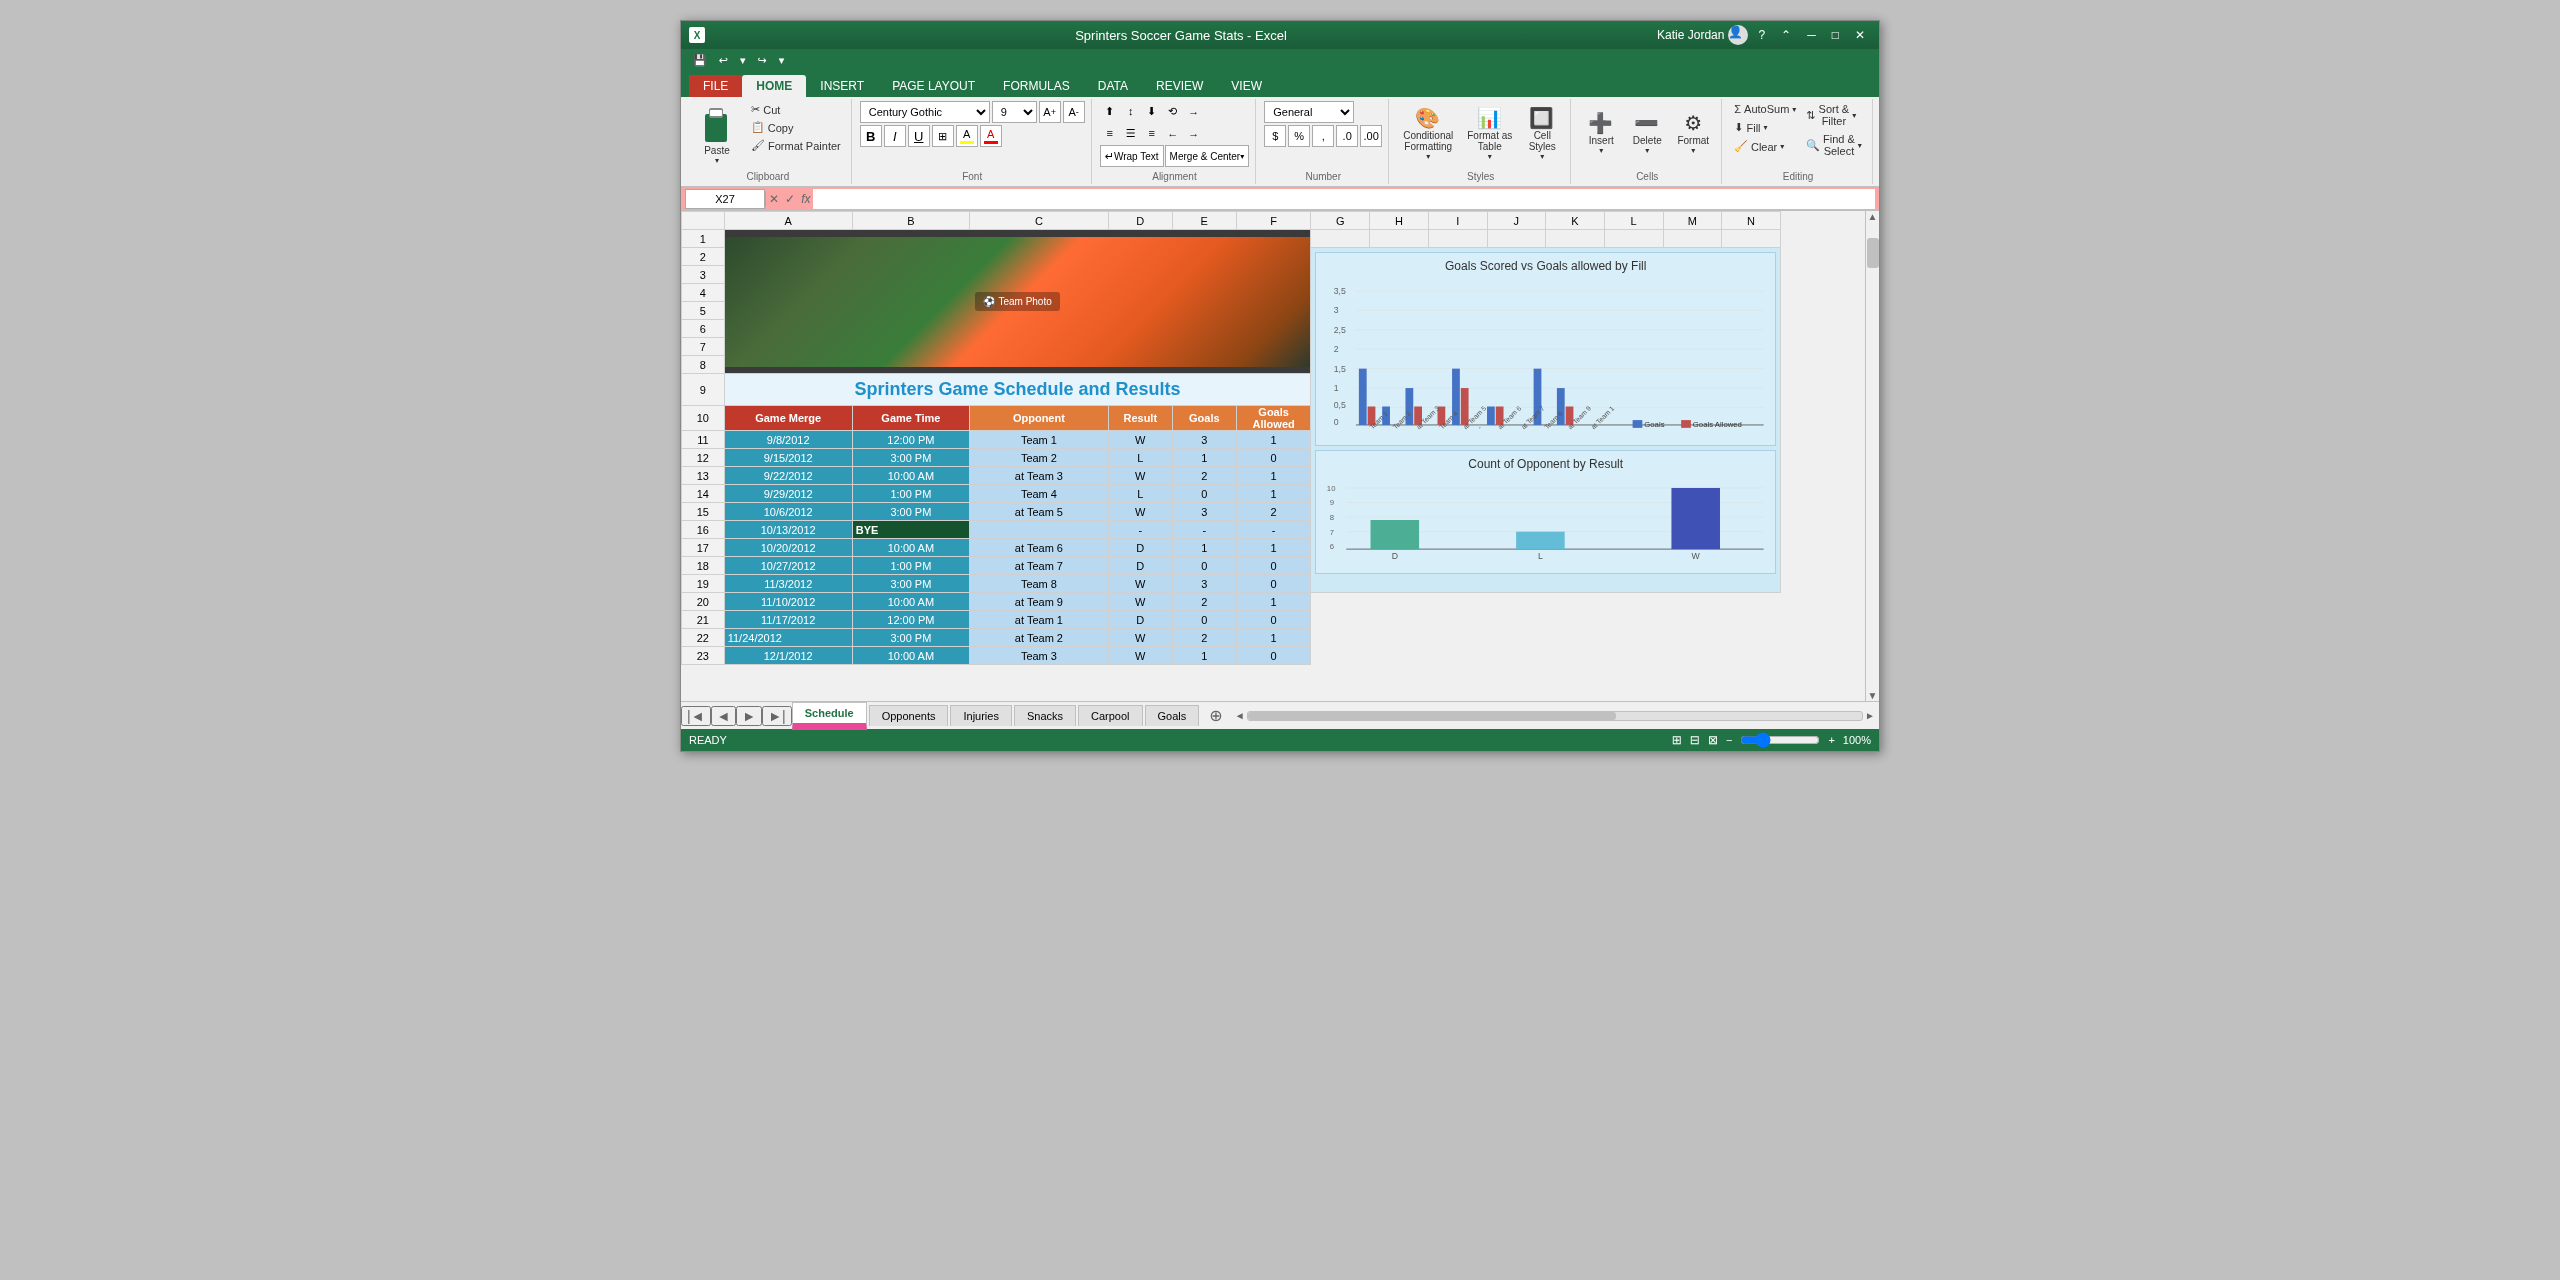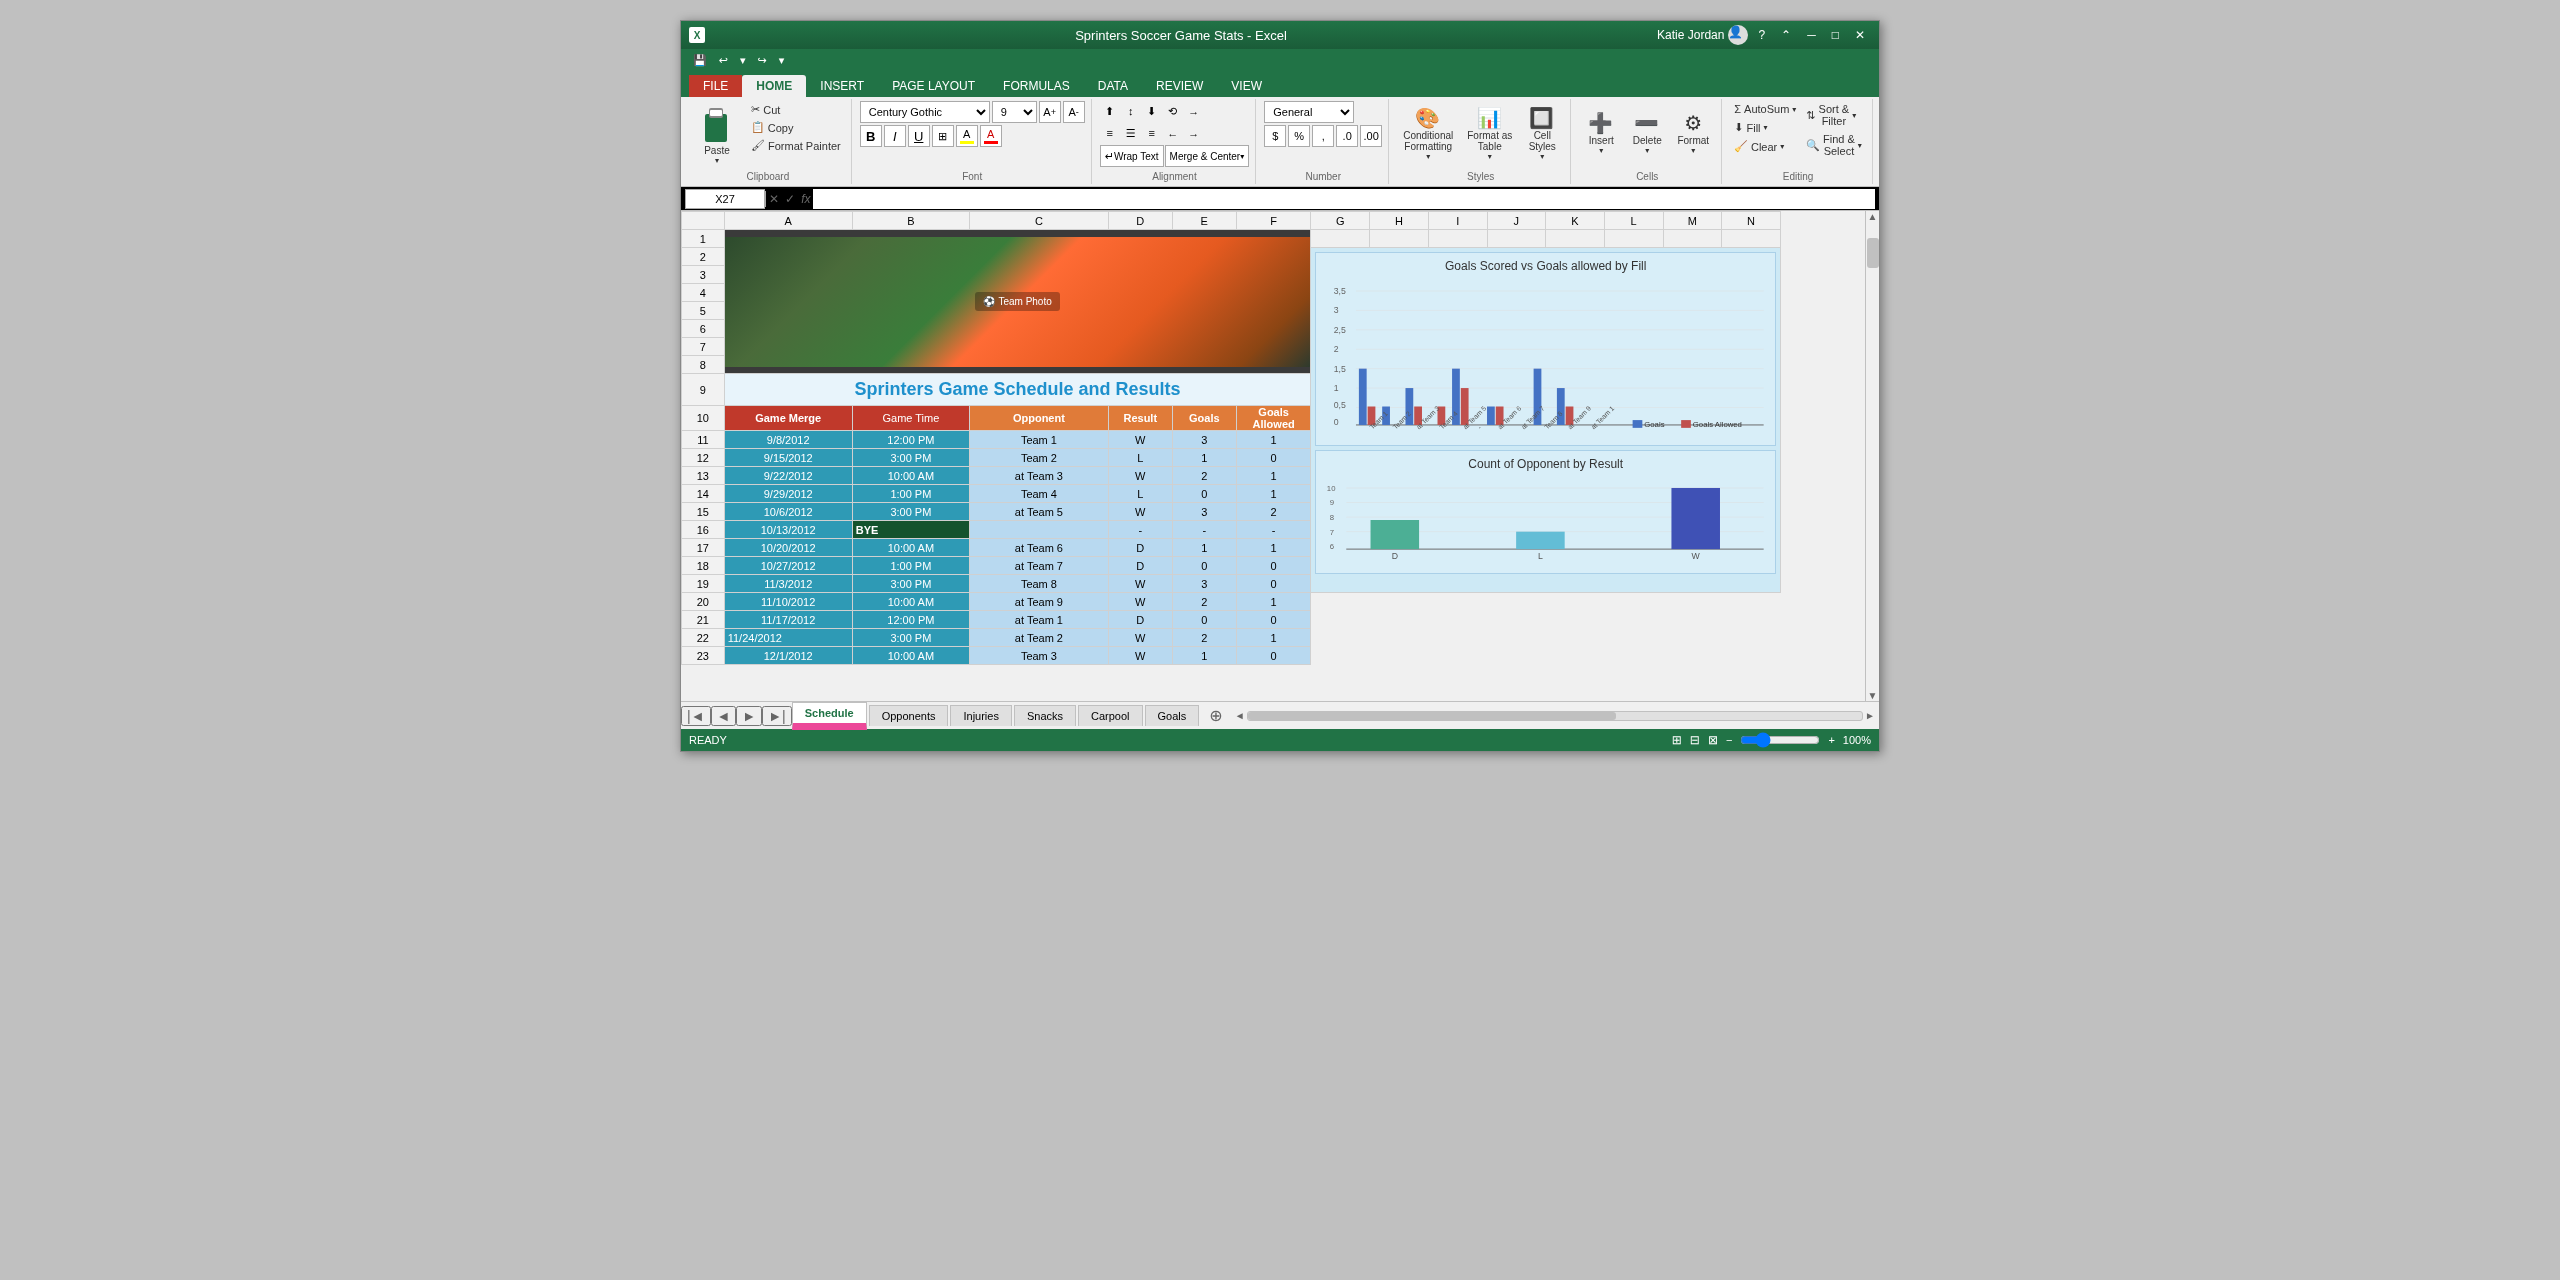--- a/index.html
+++ b/index.html
@@ -146,21 +146,21 @@
     .styles-group { min-width: 160px; }
 
     
     .cells-group { min-width: 120px; }
 
     
     .editing-group { min-width: 130px; }
 
     
     .formula-bar {
-      background: #000000;
+      background: #fca5a5;
       border-bottom: 1px solid #c0c0c0;
       display: flex;
       align-items: center;
       padding: 2px 4px;
       height: 24px;
     }
     .name-box {
       width: 80px; height: 20px; border: 1px solid #aaa;
       font-size: 11px; padding: 0 4px; text-align: center;
     }
@@ -690,21 +690,21 @@
             <tr>
               <td class="row-header">9</td>
               <td colspan="6" style="background:#e8f4fb; text-align:center; vertical-align:middle; font-family:'Century Gothic',Arial; font-size:18px; font-weight:bold; color:#1e90cc; height:32px;">
                 <span>Sprinters Game Schedule and Results</span>
               </td>
             </tr>
 
             <tr>
               <td class="row-header">10</td>
               <td style="background:#c0392b;color:white;font-weight:bold;text-align:center;font-size:11px;">Game Merge</td>
-              <td style="background:#c0392b;color:white;font-weight:normal;text-align:center;font-size:11px;">Game Time</td>
+              <td style="background:#c0392b;color:white;font-weight:bold;text-align:center;font-size:11px;">Game Time</td>
               <td style="background:#e07b39;color:white;font-weight:bold;text-align:center;font-size:11px;">Opponent</td>
               <td style="background:#e07b39;color:white;font-weight:bold;text-align:center;font-size:11px;">Result</td>
               <td style="background:#e07b39;color:white;font-weight:bold;text-align:center;font-size:11px;">Goals</td>
               <td style="background:#e07b39;color:white;font-weight:bold;text-align:center;font-size:11px;">Goals<br>Allowed</td>
             </tr>
 
             <tr>
               <td class="row-header">11</td>
               <td style="background:#2e9ab5;color:white;text-align:center;font-size:11px;">9/8/2012</td>
               <td style="background:#2e9ab5;color:white;text-align:center;font-size:11px;">12:00 PM</td>

